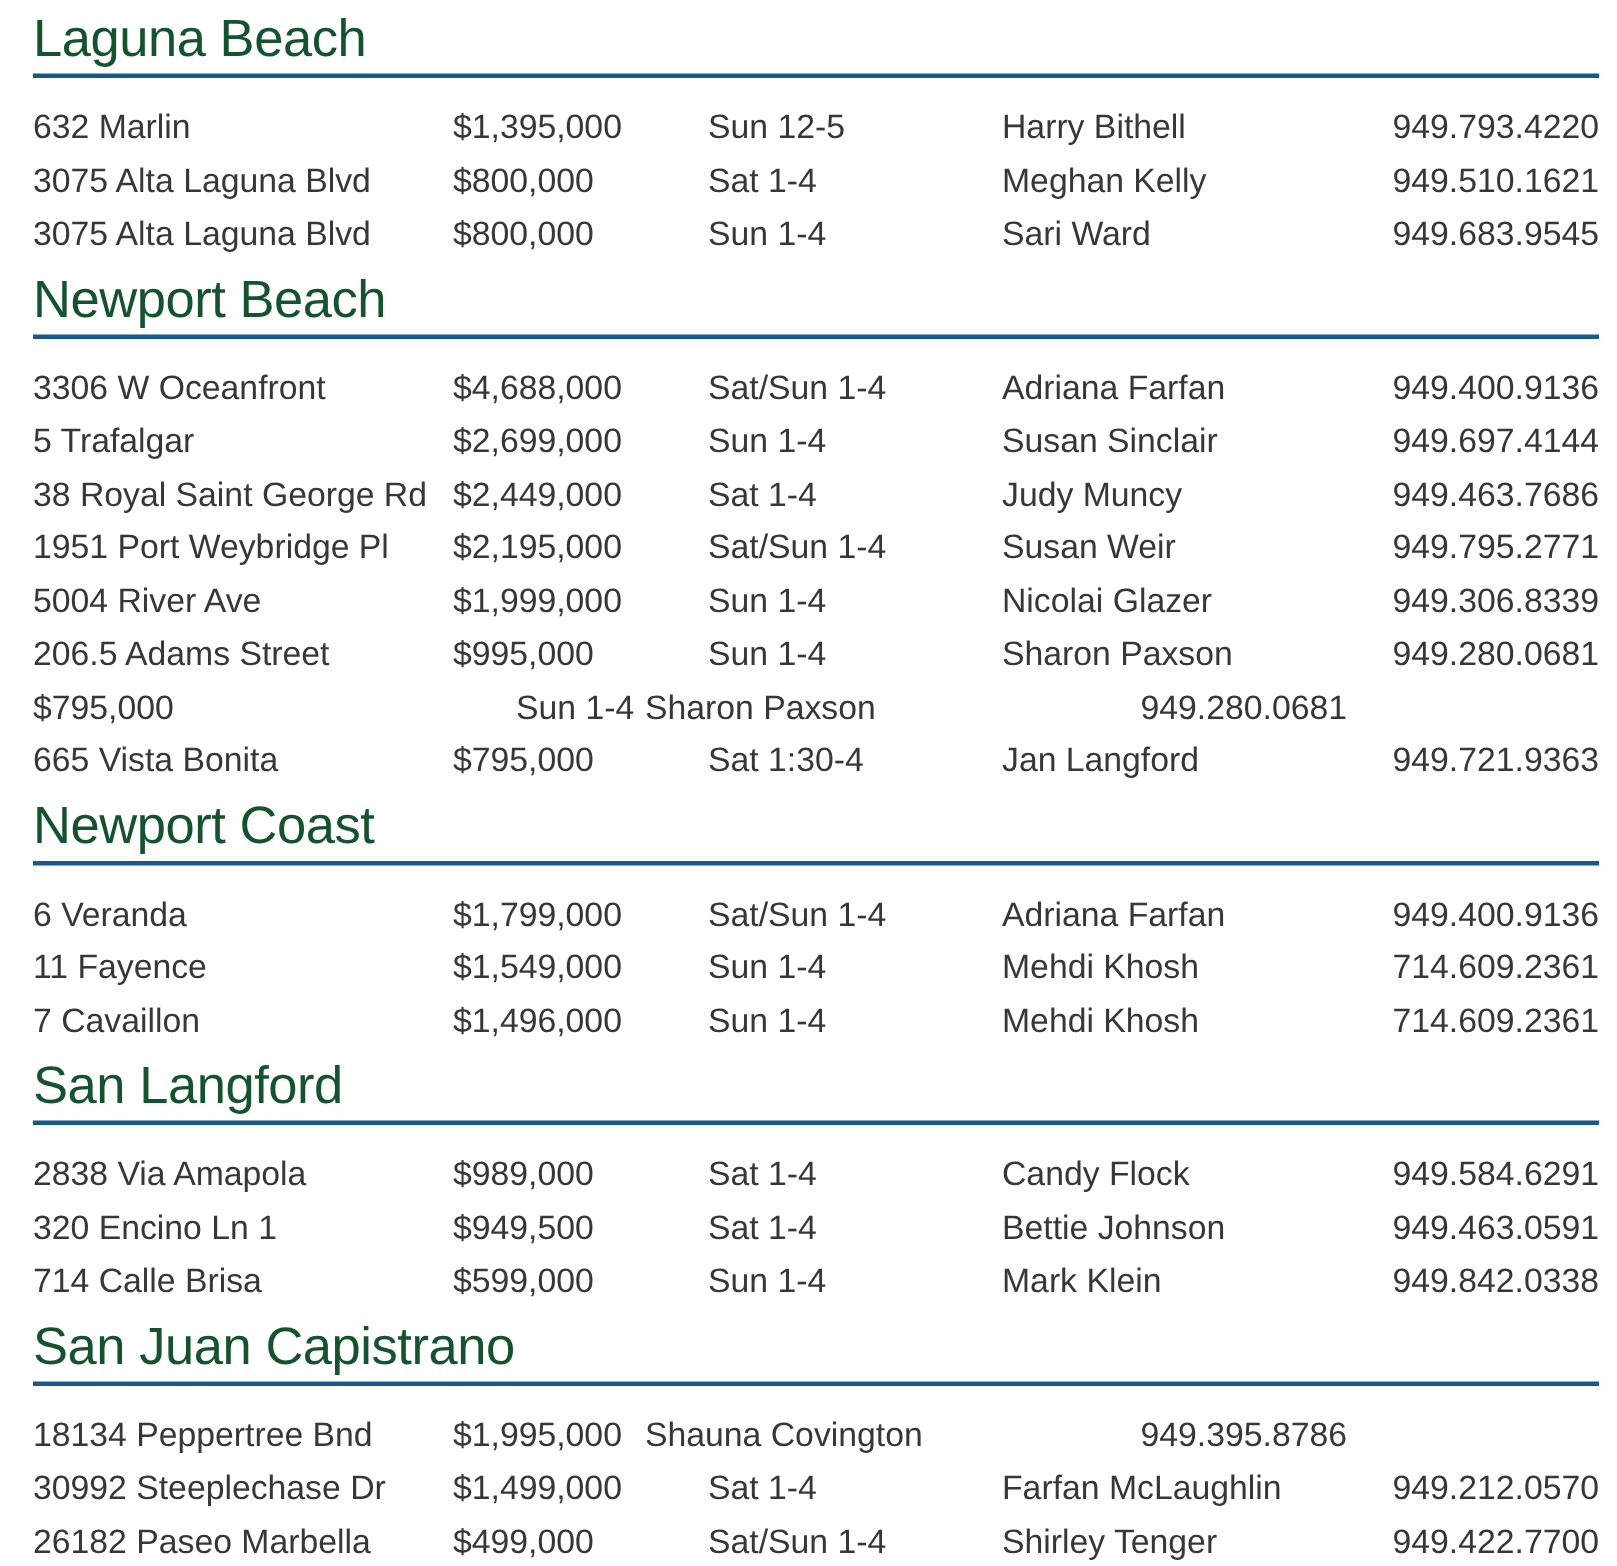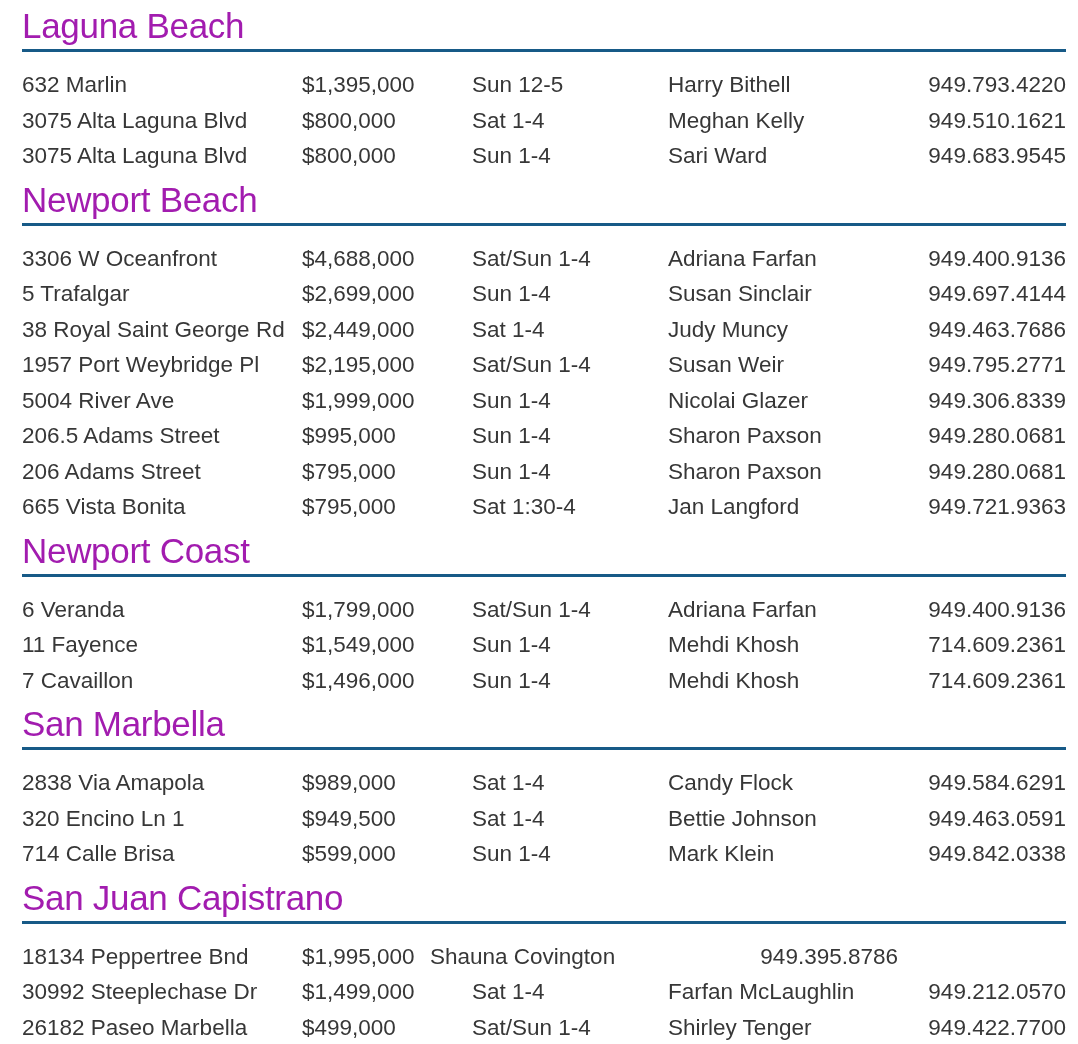--- a/index.html
+++ b/index.html
@@ -19,21 +19,21 @@
   }
   .city-section { }
   .city-header {
     font-size: 35px;
     font-weight: 400;
     line-height: 36px;
     letter-spacing: -0.3px;
     margin: 0;
     padding: 0 0 5px 0;
     border-bottom: 3px solid #175a87;
-    color: #a21caf;
+    color: #14532d;
   }
   .city-section + .city-section .city-header {
     margin-top: 6px;
   }
   .listings {
     padding: 15px 0 2px 0;
   }
   .row {
     display: grid;
     grid-template-columns: 280px 128px 238px 230px 1fr;
@@ -105,21 +105,21 @@
 
     <div class="row">
       <span class="cell address">38 Royal Saint George Rd</span>
       <span class="cell price">$2,449,000</span>
       <span class="cell time">Sat 1-4</span>
       <span class="cell agent">Judy Muncy</span>
       <span class="cell phone">949.463.7686</span>
     </div>
 
     <div class="row">
-      <span class="cell address">1957 Port Weybridge Pl</span>
+      <span class="cell address">1951 Port Weybridge Pl</span>
       <span class="cell price">$2,195,000</span>
       <span class="cell time">Sat/Sun 1-4</span>
       <span class="cell agent">Susan Weir</span>
       <span class="cell phone">949.795.2771</span>
     </div>
 
     <div class="row">
       <span class="cell address">5004 River Ave</span>
       <span class="cell price">$1,999,000</span>
       <span class="cell time">Sun 1-4</span>
@@ -129,21 +129,20 @@
 
     <div class="row">
       <span class="cell address">206.5 Adams Street</span>
       <span class="cell price">$995,000</span>
       <span class="cell time">Sun 1-4</span>
       <span class="cell agent">Sharon Paxson</span>
       <span class="cell phone">949.280.0681</span>
     </div>
 
     <div class="row">
-      <span class="cell address">206 Adams Street</span>
       <span class="cell price">$795,000</span>
       <span class="cell time">Sun 1-4</span>
       <span class="cell agent">Sharon Paxson</span>
       <span class="cell phone">949.280.0681</span>
     </div>
 
     <div class="row">
       <span class="cell address">665 Vista Bonita</span>
       <span class="cell price">$795,000</span>
       <span class="cell time">Sat 1:30-4</span>
@@ -176,21 +175,21 @@
       <span class="cell address">7 Cavaillon</span>
       <span class="cell price">$1,496,000</span>
       <span class="cell time">Sun 1-4</span>
       <span class="cell agent">Mehdi Khosh</span>
       <span class="cell phone">714.609.2361</span>
     </div>
   </div>
     </section>
 
     <section class="city-section">
-      <h2 class="city-header" style="border-bottom-color: rgb(23, 90, 135);">San Marbella</h2>
+      <h2 class="city-header" style="border-bottom-color: rgb(23, 90, 135);">San Langford</h2>
       <div class="listings">
     <div class="row">
       <span class="cell address">2838 Via Amapola</span>
       <span class="cell price">$989,000</span>
       <span class="cell time">Sat 1-4</span>
       <span class="cell agent">Candy Flock</span>
       <span class="cell phone">949.584.6291</span>
     </div>
 
     <div class="row">

